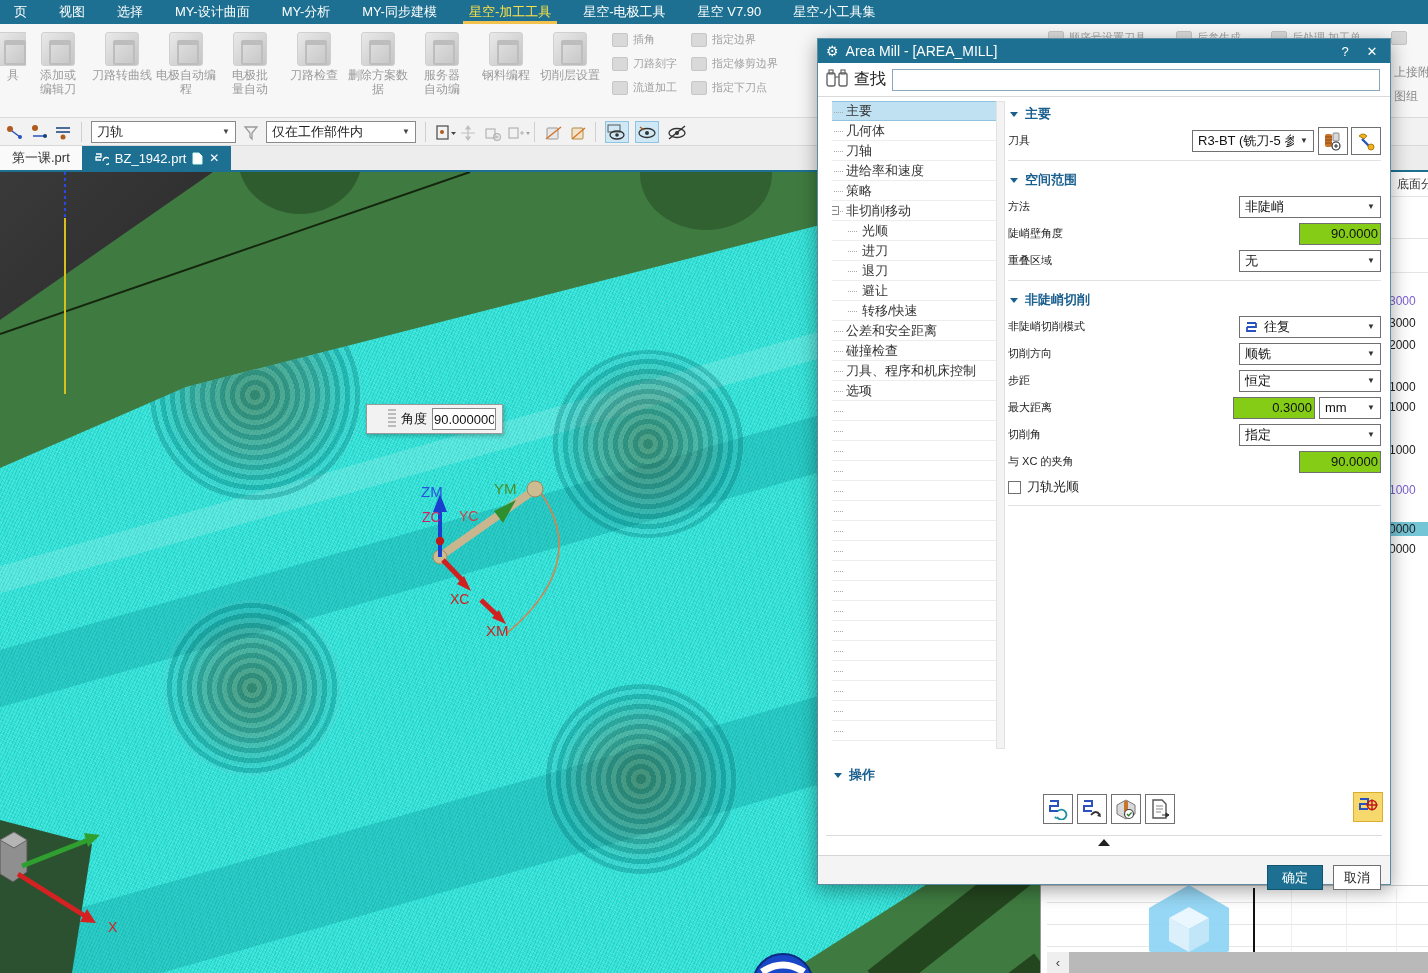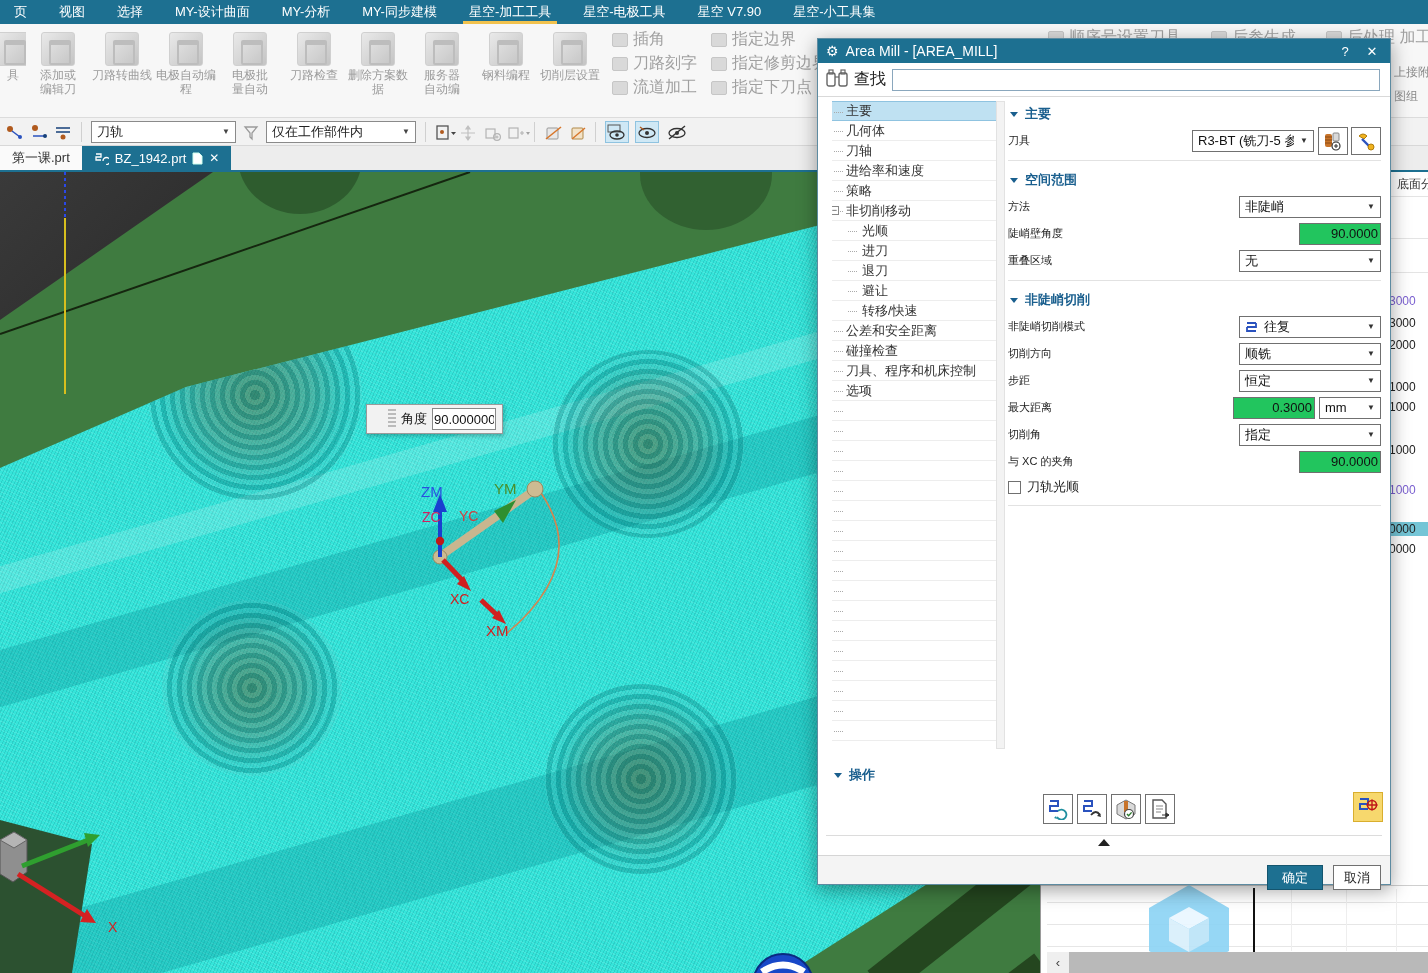--- a/index.html
+++ b/index.html
@@ -5,38 +5,38 @@
   * { margin:0; padding:0; box-sizing:border-box; }
   html,body { width:1428px; height:973px; overflow:hidden; background:#f0f0f0;
     font-family:"Liberation Sans","DejaVu Sans",sans-serif; }
   #screen { position:relative; width:1428px; height:973px; overflow:hidden; background:#f5f5f5; }
 
   
   .menubar { position:absolute; left:0; top:0; width:1428px; height:24px; background:#1d7091;
     display:flex; align-items:stretch; gap:8px; padding-left:2px; }
   .menu-item { position:relative; color:#fff; font-size:13px; display:flex; align-items:center;
     padding:0 12px; cursor:default; white-space:nowrap; }
-  .menu-item.active { color:#ffffff;justify-content:flex-end; }
+  .menu-item.active { color:#fde047;justify-content:flex-end; }
   .menu-item.active::after { content:""; position:absolute; left:6px; right:6px; bottom:0; height:3px; background:#f2c24d; }
 
   
   .ribbon { position:absolute; left:0; top:24px; width:1428px; height:94px; background:#f7f7f7;
     border-bottom:1px solid #dcdcdc; display:flex; align-items:flex-start; padding:4px 0 0 0; }
   .rbtn { width:64px; min-width:26px; display:flex; flex-direction:column; align-items:center; gap:2px; padding-top:4px; overflow:hidden; }
   .rbtn.clipped { width:24px; }
   .rbtn .ric { width:34px; height:34px; border-radius:3px; background:
       linear-gradient(135deg,#e9e9e9 0%,#d3d3d3 60%,#c4c4c4 100%); border:1px solid #d0d0d0; position:relative; }
   .rbtn .ric::after { content:""; position:absolute; left:7px; top:7px; width:18px; height:18px;
       border:2px solid #bdbdbd; border-radius:2px; border-top-width:5px; }
   .rbtn .rlabel { font-size:12px; line-height:14px; color:#9b9b9b; text-align:center; white-space:pre-line; }
   .smallcols { display:flex; gap:14px; margin-left:10px; padding-top:2px; }
   .scol { display:flex; flex-direction:column; gap:5px; }
   .sbtn { display:flex; align-items:center; gap:5px; height:19px; }
   .sbtn .sic { width:16px; height:14px; background:#d9d9d9; border:1px solid #c6c6c6; border-radius:2px; }
-  .sbtn .slabel { font-size:16px; color:#a0a0a0; white-space:nowrap; }
+  .sbtn .slabel { font-size:11px; color:#a0a0a0; white-space:nowrap; }
   .rib-frags { position:absolute; left:1048px; top:4px; display:flex; gap:30px; }
   .rib-frag2 { position:absolute; font-size:12px; color:#8a8a8a; white-space:nowrap; }
 
   
   .toolbar2 { position:absolute; left:0; top:118px; width:1428px; height:28px; background:#f2f2f2;
     border-bottom:1px solid #d8d8d8; display:flex; align-items:center; gap:6px; padding:0 6px; }
   .t2-icons { display:flex; gap:6px; align-items:center; }
   .t2-ic { width:18px; height:16px; position:relative; }
   .t2-ic svg { display:block; }
   .vsep { width:1px; height:20px; background:#d0d0d0; margin:0 3px; }
@@ -129,21 +129,21 @@
 
   .panel { position:absolute; left:190px; right:9px; top:4px; }
   .sec { display:flex; align-items:center; height:26px; color:#1a5f8e; font-size:13px; font-weight:bold; }
   .tri { width:0; height:0; border-left:4px solid transparent; border-right:4px solid transparent;
     border-top:5px solid #1a5f8e; margin:0 7px 0 2px; }
   .frow { display:flex; align-items:center; height:27px; }
   .frow .flab { font-size:11px; color:#222; margin-right:auto; }
   .dd { height:22px; border:1px solid #707070; background:#fff; display:flex; align-items:center;
     font-size:13px; color:#111; padding:0 5px; }
   .dd .caret { margin-left:auto; font-size:8px; color:#333; padding-left:6px; }
-  .num { height:22px; border:1px solid #707070; background:#22c55e; font-size:13px; color:#111;
+  .num { height:22px; border:1px solid #707070; background:#84cc16; font-size:13px; color:#111;
     text-align:right; padding:0 2px; font-family:"Liberation Sans","DejaVu Sans",sans-serif; }
   .hsep { height:1px; background:#e2e2e2; margin:6px 0; }
   .chk { display:flex; align-items:center; gap:6px; height:24px; font-size:13px; color:#222; }
   .chk .box { width:13px; height:13px; border:1px solid #707070; background:#fff; }
   .zig { display:inline-flex; margin-right:5px; }
 
   .actions-hdr { position:absolute; left:14px; right:9px; top:665px; }
   .act-icons { position:absolute; left:225px; top:697px; display:flex; gap:4px; }
   .abtn { width:30px; height:30px; border:1px solid #707070; background:#fff; display:flex; align-items:center; justify-content:center; }
   .abtn.yellow { position:absolute; right:7px; top:695px; background:#f7d86d; border-color:#d9ae2e; }

